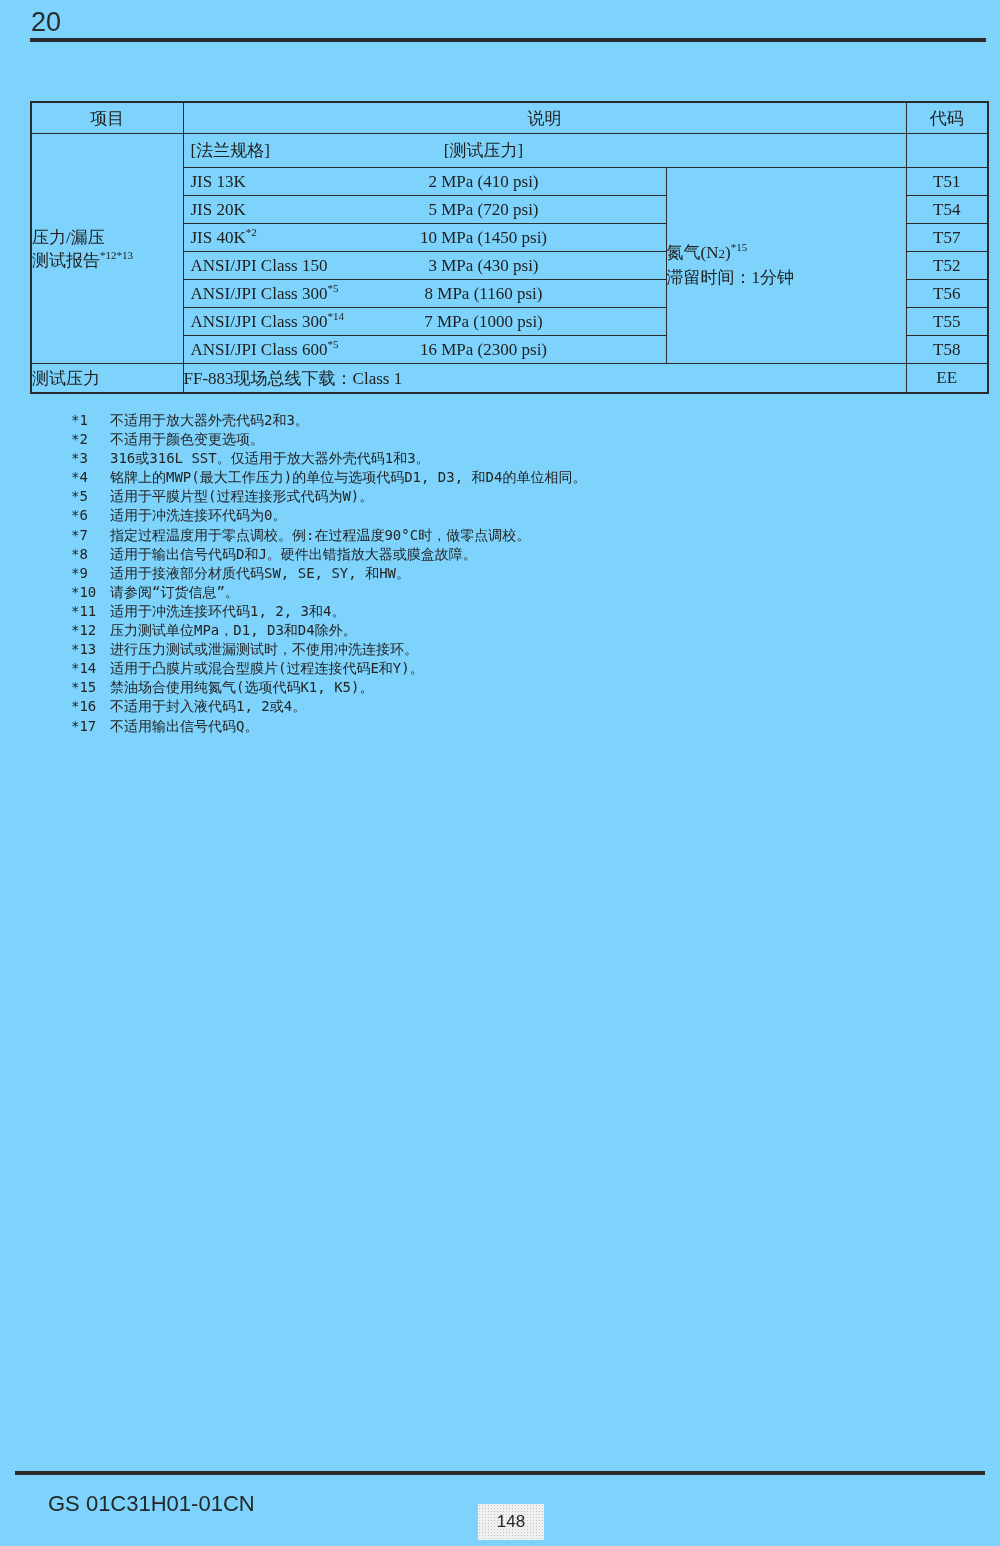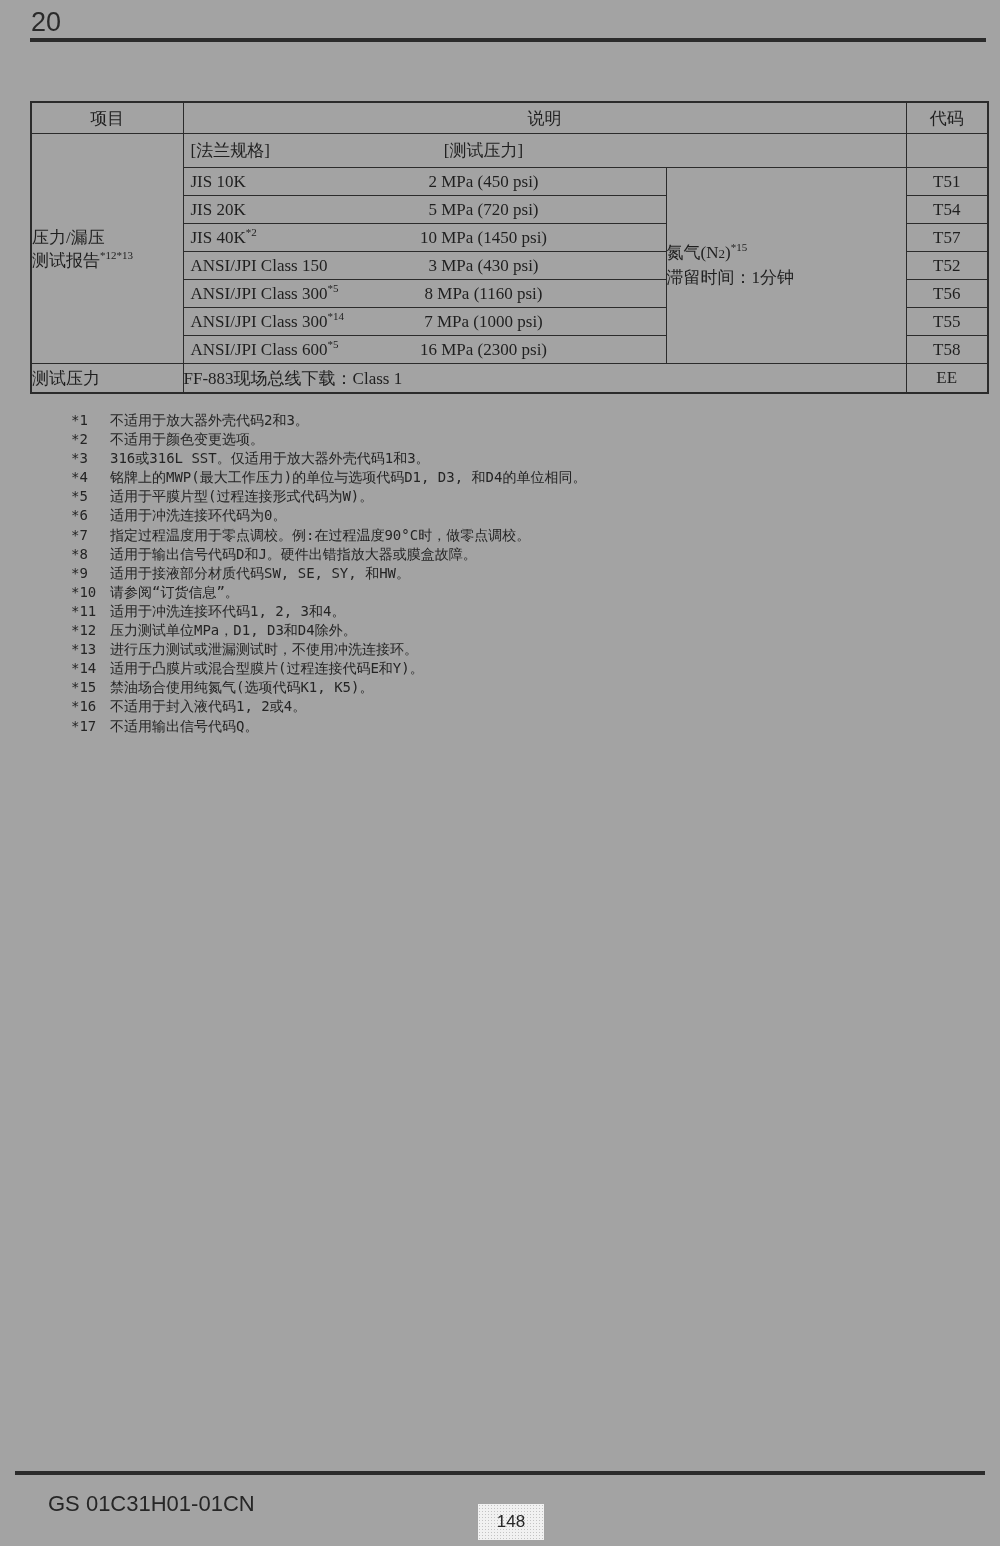--- a/index.html
+++ b/index.html
@@ -1,17 +1,17 @@
 <!DOCTYPE html>
 <html><head>
 <meta charset="utf-8">
 <style>
   html,body{margin:0;padding:0;background:#ffffff;}
   .page{
-    position:relative;width:1000px;height:1546px;background:#a3a3a3;
+    position:relative;width:1000px;height:1546px;background:#7dd3fc;
     font-family:"Liberation Serif",serif;color:#1f1f1f;overflow:hidden;
   }
   .corner-num{
     position:absolute;left:31px;top:7px;
     font-family:"Liberation Sans",sans-serif;font-size:27px;color:#2a2a2a;
   }
   .top-rule{position:absolute;left:30px;top:38px;width:956px;height:4px;background:#2b2b2b;}
 
   
   .spec-table{
@@ -91,22 +91,22 @@
             <div class="flange-label">[法兰规格]</div>
             <div class="pressure-box">[测试压力]</div>
           </div>
         </td>
         <td></td>
       </tr>
 
       <tr class="r-data">
         <td>
           <div class="flange-flex">
-            <div class="flange-label"><span>JIS 10K</span><sup></sup></div>
-            <div class="pressure-box">2 MPa (450 psi)</div>
+            <div class="flange-label"><span>JIS 13K</span><sup></sup></div>
+            <div class="pressure-box">2 MPa (410 psi)</div>
           </div>
         </td>
         <td class="gas-cell" rowspan="7">
           <span>氮气(N</span><span class="gas-sub">2</span><span>)</span><sup>*15</sup><br>
           <span>滞留时间：1分钟</span>
         </td>
         <td class="t-center">T51</td>
       </tr>
 
       <tr class="r-data">

